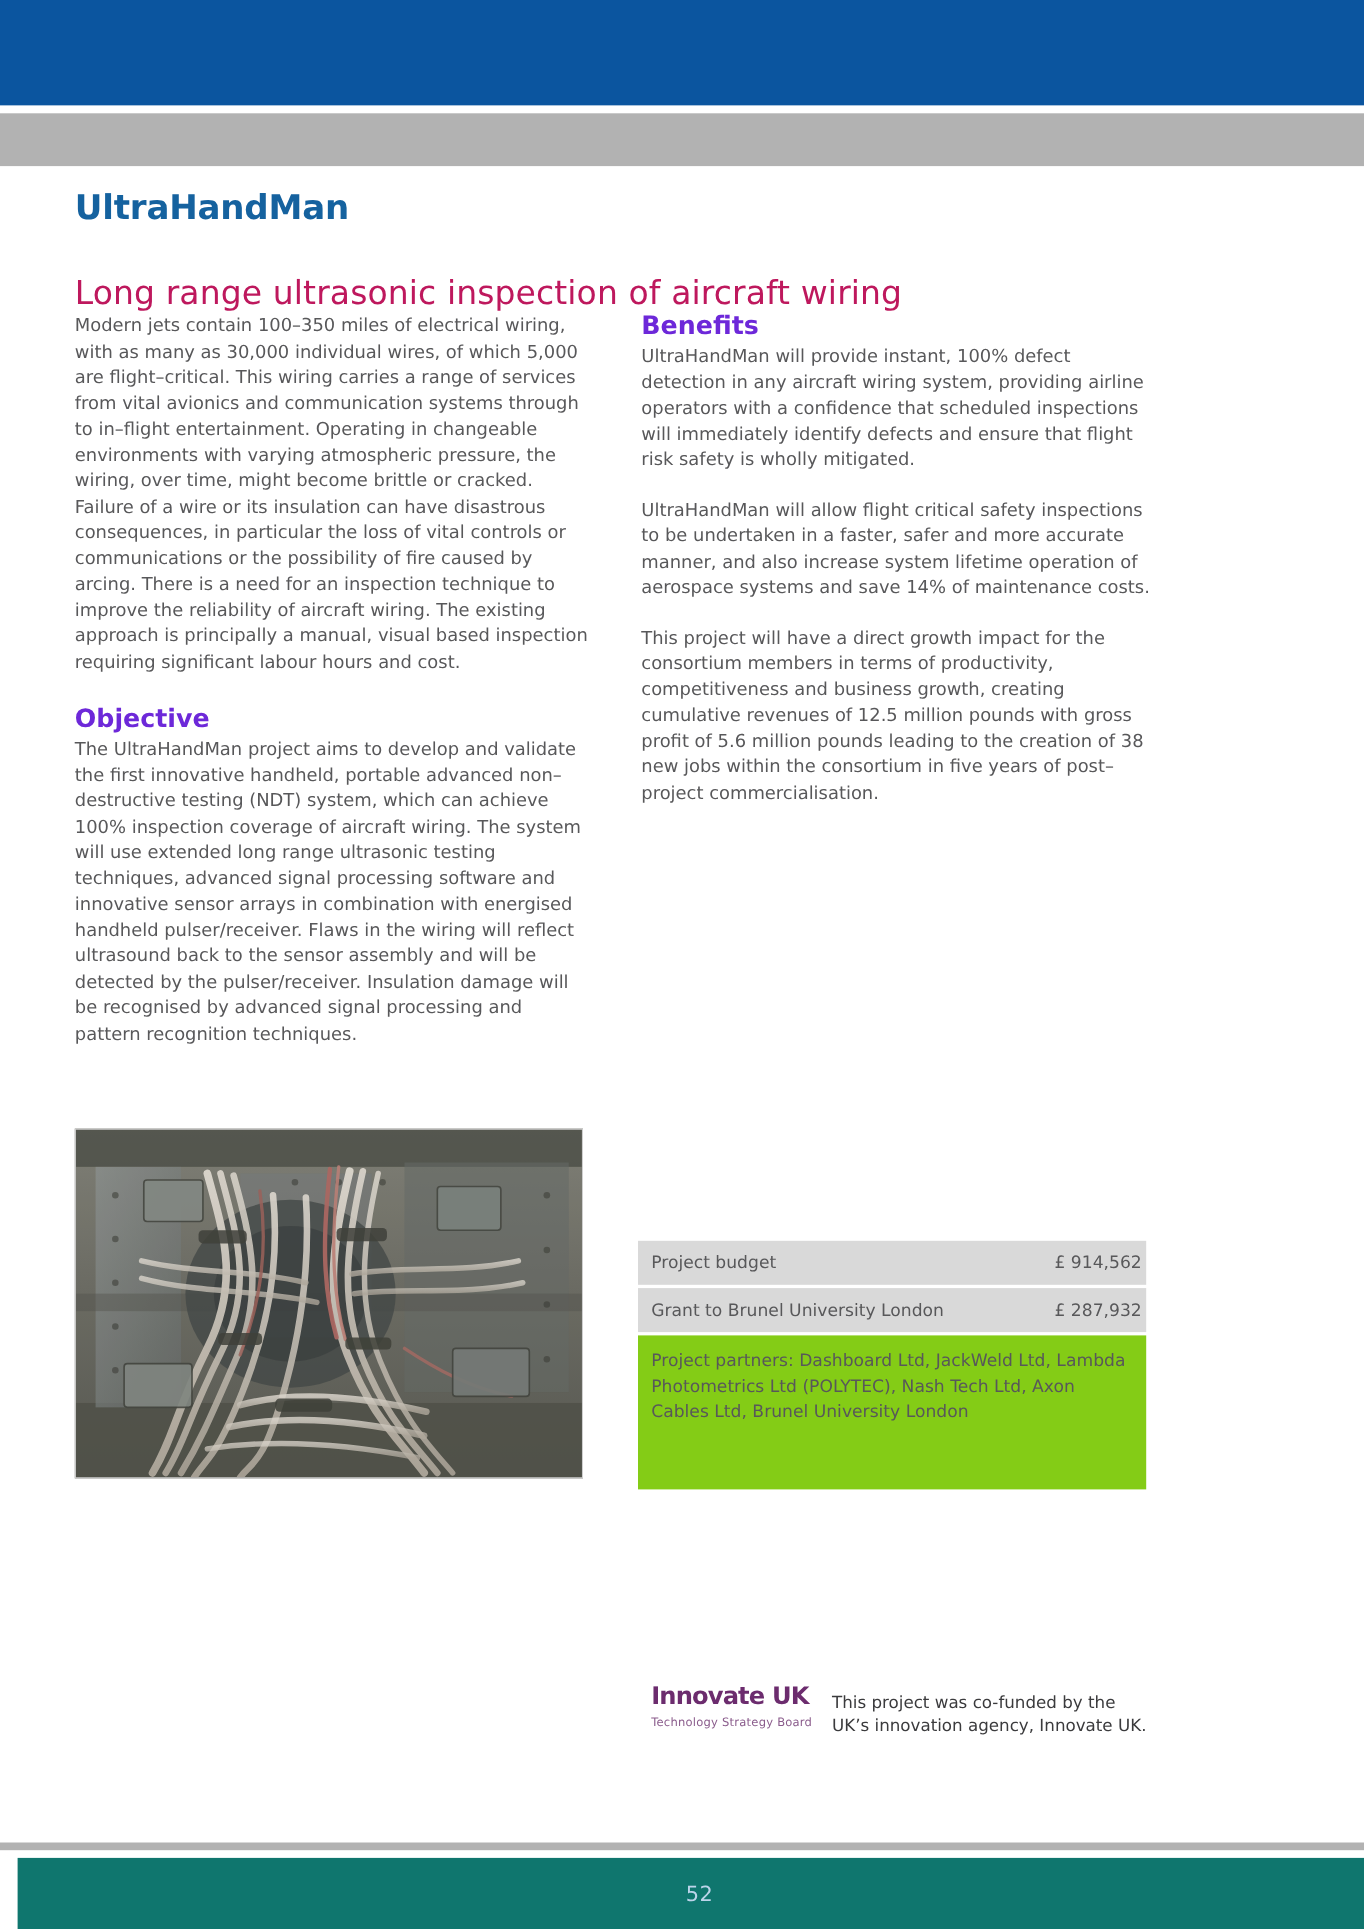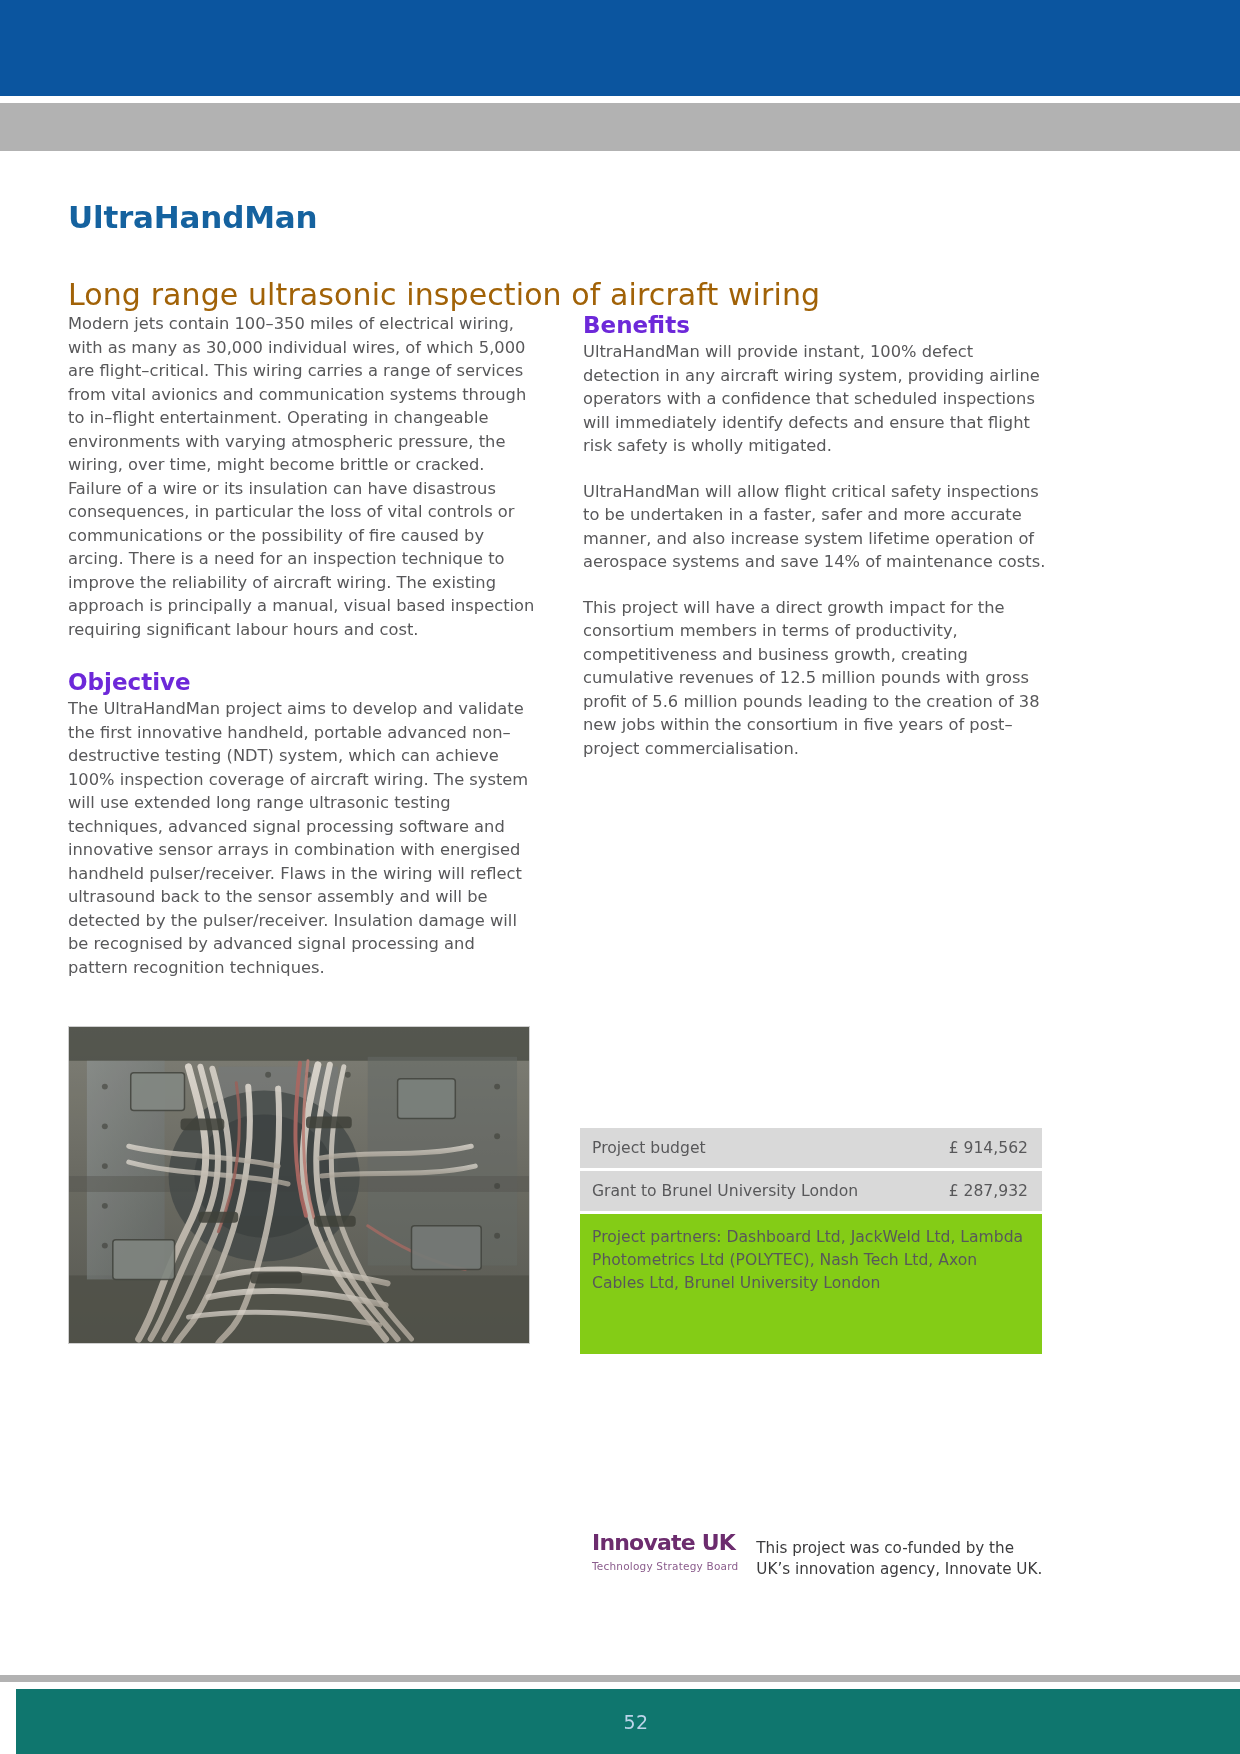--- a/index.html
+++ b/index.html
@@ -62,31 +62,31 @@
   }
 
   
   .content {
     position: absolute;
     left: 0; top: 151px;
     width: 1240px;
   }
 
   .title-block {
-    padding: 48px 68px 0 68px;
+    padding: 20px 68px 0 68px;
   }
   .doc-title {
     color: #15629f;
     font-size: 31px;
     font-weight: bold;
     margin: 0;
     letter-spacing: -0.2px;
   }
   .doc-subtitle {
-    color: #a16207;
+    color: #be185d;
     font-size: 30px;
     font-weight: normal;
     margin: 42px 0 0 0;
     letter-spacing: 0.1px;
   }
 
   
   .columns {
     position: relative;
     padding: 0 68px;
@@ -139,21 +139,21 @@
     top: 1128px;
     width: 462px;
     font-size: 15.6px;
     color: #58585a;
   }
   .b-row {
     background: #d9d9d9;
     display: flex;
     justify-content: space-between;
     align-items: center;
-    padding: 11px 14px 11px 12px;
+    padding: 11px 4px 11px 12px;
     margin-bottom: 3px;
     box-sizing: border-box;
   }
   .b-row .b-label { }
   .b-row .b-value { }
   .b-partners {
     background: #84cc16;
     padding: 12px 14px 16px 12px;
     line-height: 23px;
     min-height: 140px;

